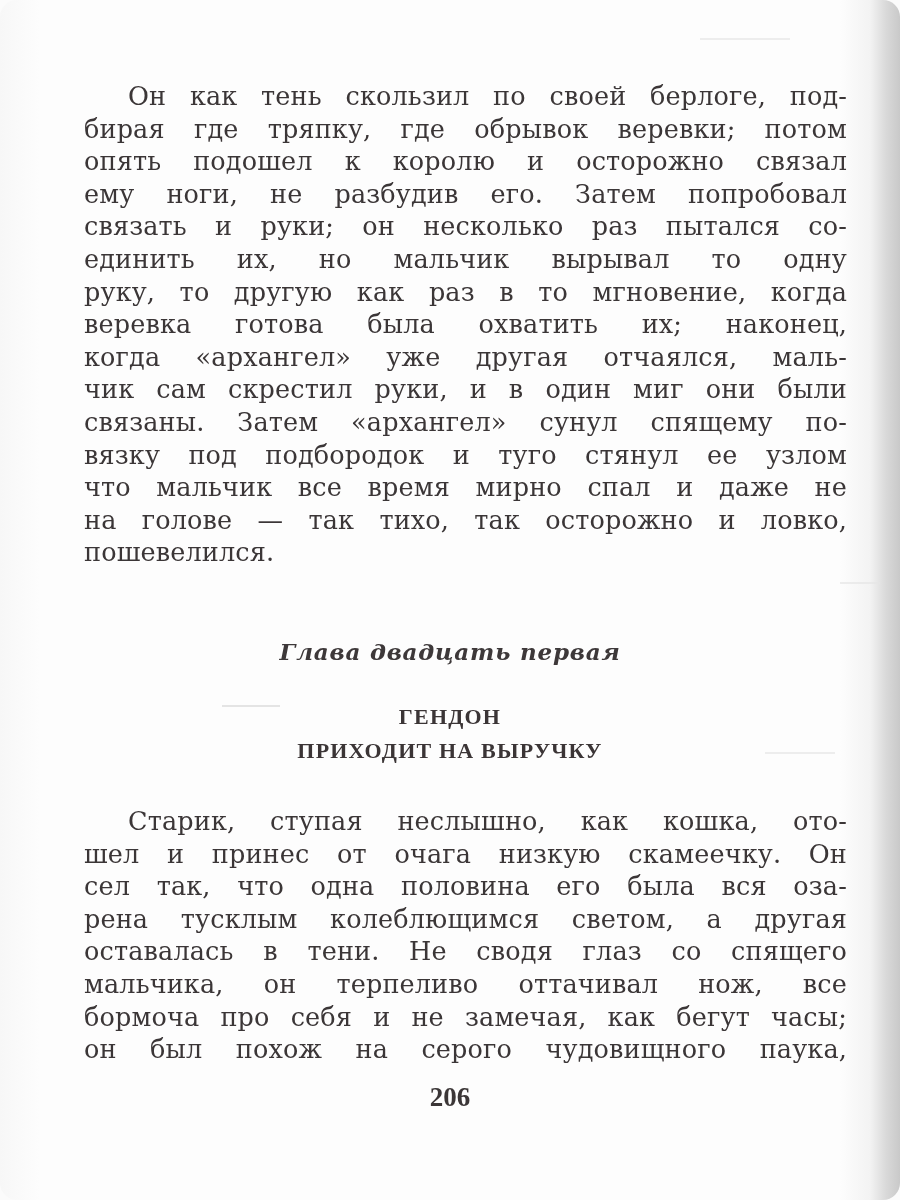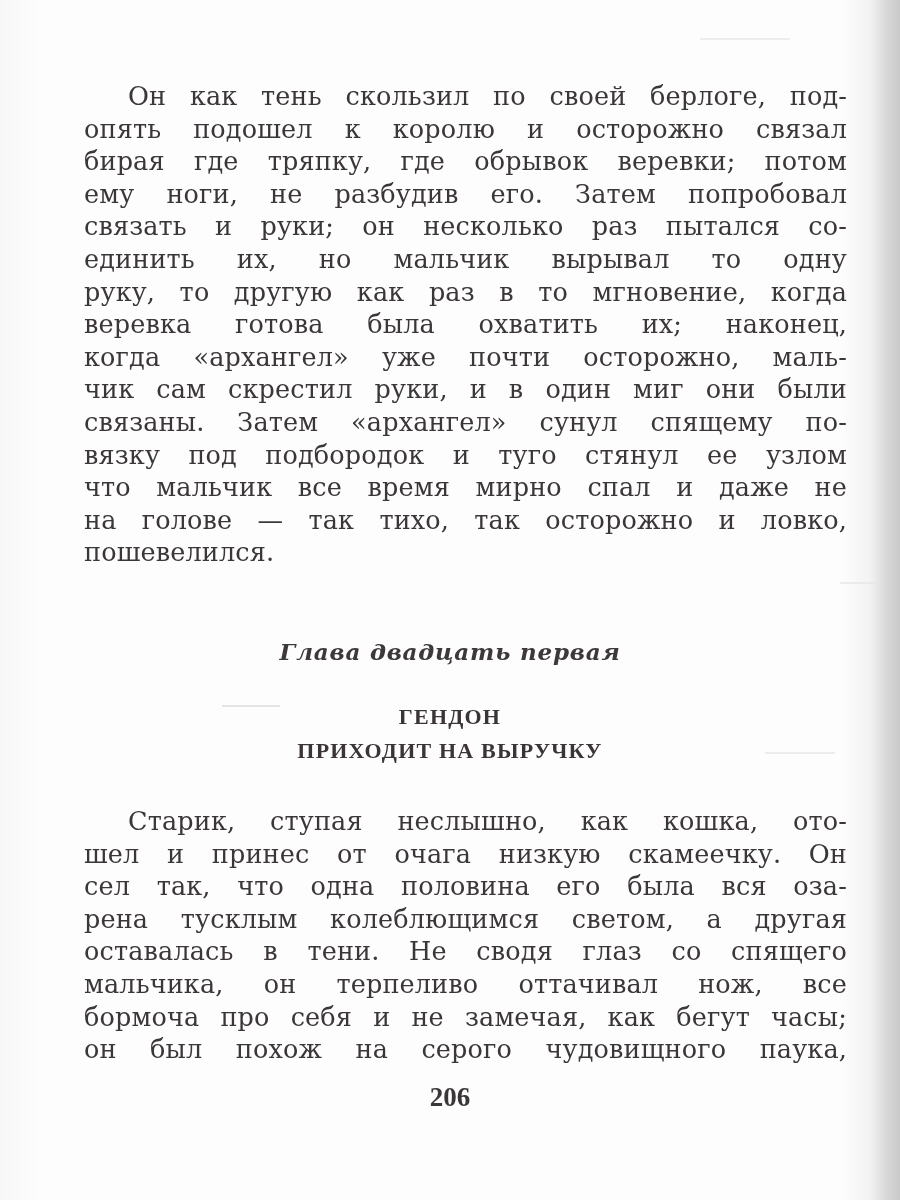--- a/index.html
+++ b/index.html
@@ -13,20 +13,21 @@
       background: #fbfbfb;
       position: relative;
       font-family: "DejaVu Serif", "Liberation Serif", serif;
       color: #3b3637;
     }
     .page {
       position: absolute;
       left: 0; top: 0;
       width: 900px; height: 1200px;
       background: linear-gradient(to right, #f7f7f7 0px, #fdfdfd 40px, #fdfdfd 840px, #f3f3f3 870px, #d9d9d9 886px, #c9c9c9 900px);
+      border-radius: 17px;
     }
     .bleed {
       position: absolute;
       height: 2px;
       background: #e6e6e6;
       opacity: 0.7;
     }
     .text-block {
       position: absolute;
       left: 84px;
@@ -98,28 +99,28 @@
 <div class="page">
 
   <div class="bleed" style="left:700px;top:38px;width:90px;"></div>
   <div class="bleed" style="left:840px;top:582px;width:40px;"></div>
   <div class="bleed" style="left:222px;top:705px;width:58px;background:#d8d8d8;"></div>
   <div class="bleed" style="left:765px;top:752px;width:70px;"></div>
 
   <div class="text-block" style="top:80px;">
     <p class="para">
       <span class="line indent">Он как тень скользил по своей берлоге, под-</span>
+      <span class="line">бирая где тряпку, где обрывок веревки; потом</span>
       <span class="line">опять подошел к королю и осторожно связал</span>
-      <span class="line">бирая где тряпку, где обрывок веревки; потом</span>
       <span class="line">ему ноги, не разбудив его. Затем попробовал</span>
       <span class="line">связать и руки; он несколько раз пытался со-</span>
       <span class="line">единить их, но мальчик вырывал то одну</span>
       <span class="line">руку, то другую как раз в то мгновение, когда</span>
       <span class="line">веревка готова была охватить их; наконец,</span>
-      <span class="line">когда «архангел» уже почти осторожно, маль-</span>
+      <span class="line">когда «архангел» уже другая отчаялся, маль-</span>
       <span class="line">чик сам скрестил руки, и в один миг они были</span>
       <span class="line">связаны. Затем «архангел» сунул спящему по-</span>
       <span class="line">вязку под подбородок и туго стянул ее узлом</span>
       <span class="line">что мальчик все время мирно спал и даже не</span>
       <span class="line">на голове — так тихо, так осторожно и ловко,</span>
       <span class="line last">пошевелился.</span>
     </p>
   </div>
 
   <div class="chapter-label">Глава двадцать первая</div>

